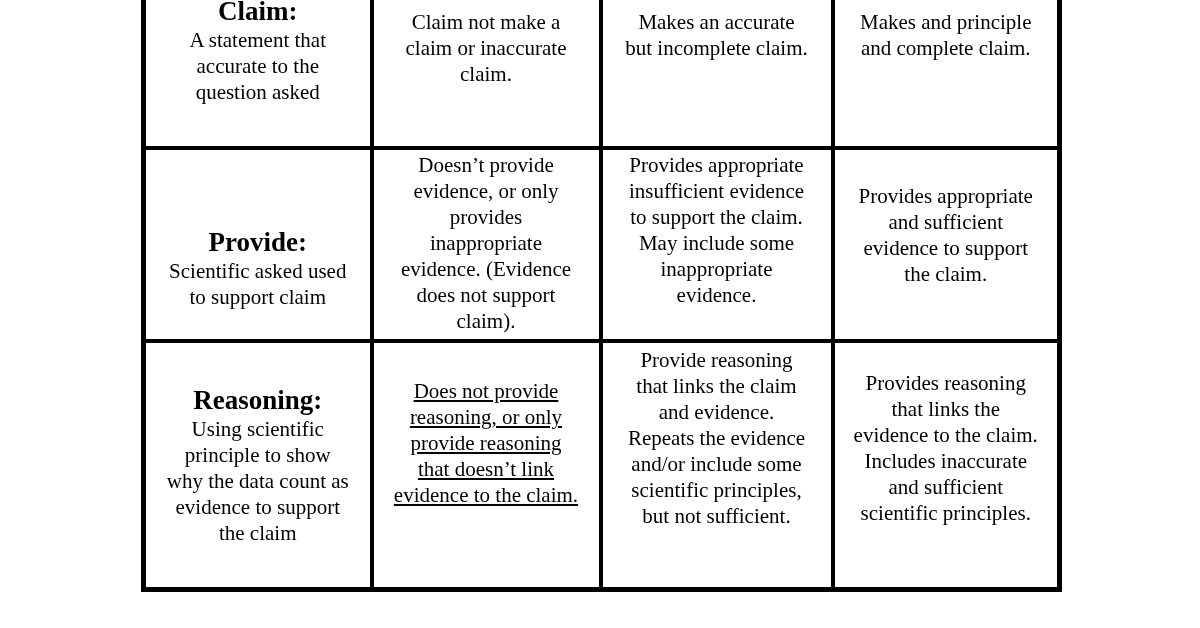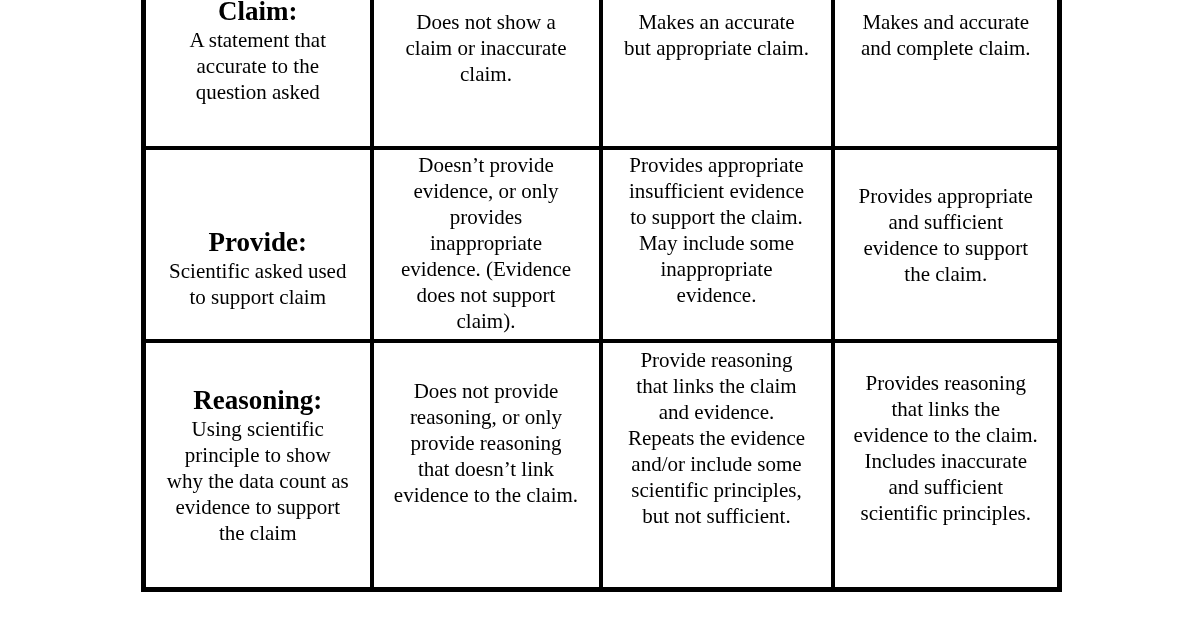--- a/index.html
+++ b/index.html
@@ -55,21 +55,21 @@
 
   
   .va-top { vertical-align: top; }
   .va-mid { vertical-align: middle; }
   .r1c1 { padding-top: 8px; }
   .r1cx { padding-top: 22px; }
   .r2c1 { padding-top: 50px; }
   .r2c2 { padding-top: 2px; }
   .r2c3 { padding-top: 2px; }
   .r2c4 { padding-bottom: 20px; }
-  .r3c2 { padding-bottom: 45px; }
+  .r3c2 { padding-bottom: 45px; text-decoration: underline; }
   .r3c3 { padding-top: 4px; }
   .r3c4 { padding-bottom: 35px; }
 </style>
 </head>
 <body>
 
 <div class="stage">
   <table class="rubric">
     <colgroup>
       <col class="c1">
@@ -80,30 +80,30 @@
 
     <tbody>
         <tr class="row-claim">
       <td class="va-top r1c1">
         <div class="cat-header">Claim:</div>
         <div class="cat-desc">A statement that
 accurate to the
 question asked</div>
       </td>
       <td class="va-top r1cx">
-        <div class="cell-text">Does not show a
+        <div class="cell-text">Claim not make a
 claim or inaccurate
 claim.</div>
       </td>
       <td class="va-top r1cx">
         <div class="cell-text">Makes an accurate
-but appropriate claim.</div>
+but incomplete claim.</div>
       </td>
       <td class="va-top r1cx">
-        <div class="cell-text">Makes and accurate
+        <div class="cell-text">Makes and principle
 and complete claim.</div>
       </td>
     </tr>
 
     <tr class="row-evidence">
       <td class="va-mid r2c1">
         <div class="cat-header">Provide:</div>
         <div class="cat-desc">Scientific asked used
 to support claim</div>
       </td>

